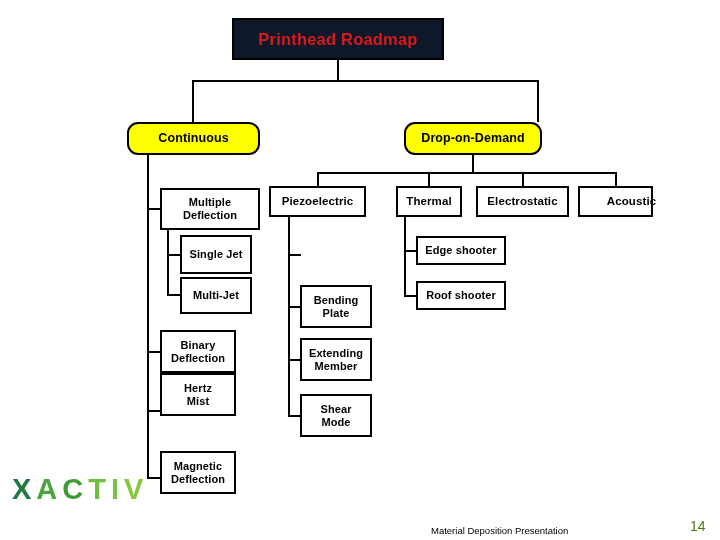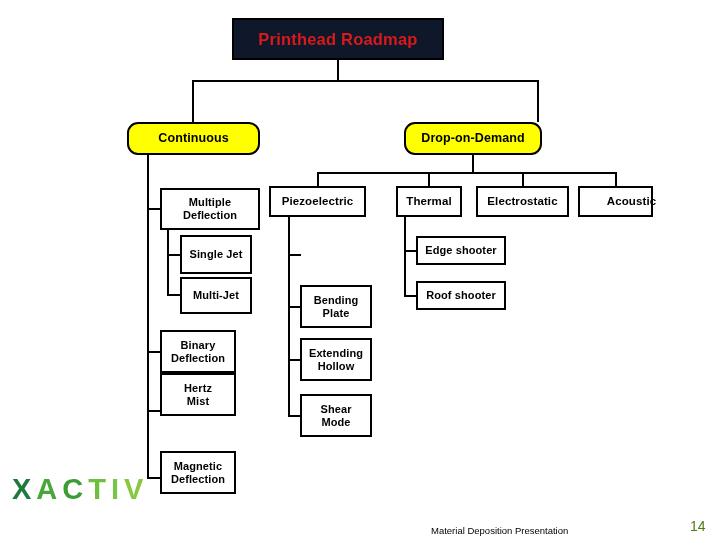--- a/index.html
+++ b/index.html
@@ -176,21 +176,21 @@
 
   <div class="line hline" style="left:288px; top:306px; width:13px; height:2px;"></div>
   <div class="box white-box" style="left:300px; top:285px; width:72px; height:43px;">
     <span class="lbl">Bending
 Plate</span>
   </div>
 
   <div class="line hline" style="left:288px; top:359px; width:13px; height:2px;"></div>
   <div class="box white-box" style="left:300px; top:338px; width:72px; height:43px;">
     <span class="lbl">Extending
-Hollow</span>
+Member</span>
   </div>
 
   <div class="line hline" style="left:288px; top:415px; width:13px; height:2px;"></div>
   <div class="box white-box" style="left:300px; top:394px; width:72px; height:43px;">
     <span class="lbl">Shear
 Mode</span>
   </div>
 
   <div class="line vline" style="left:404px; top:217px; width:2px; height:79px;"></div>
 

